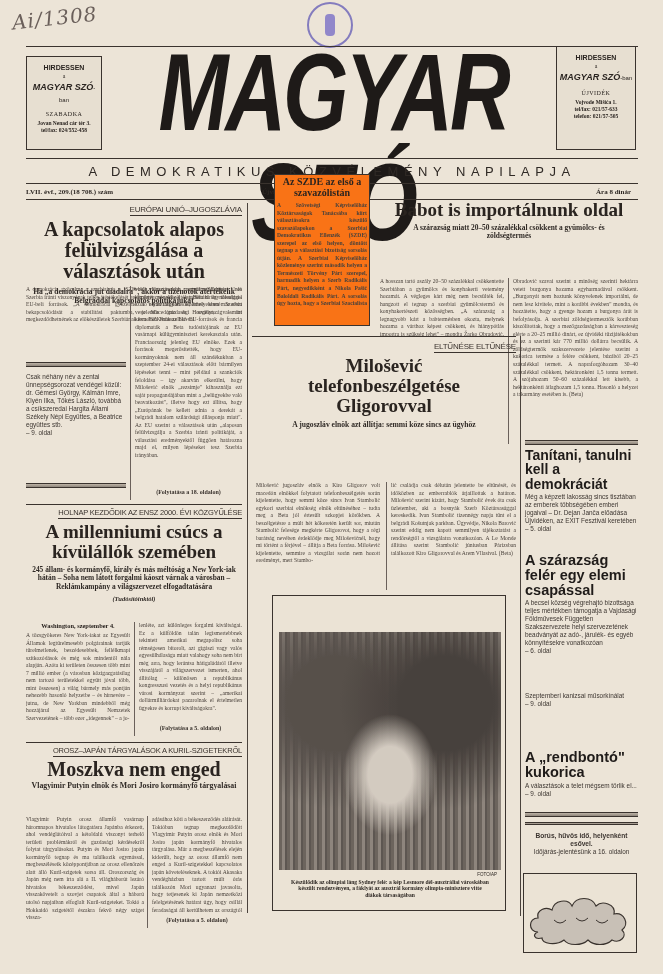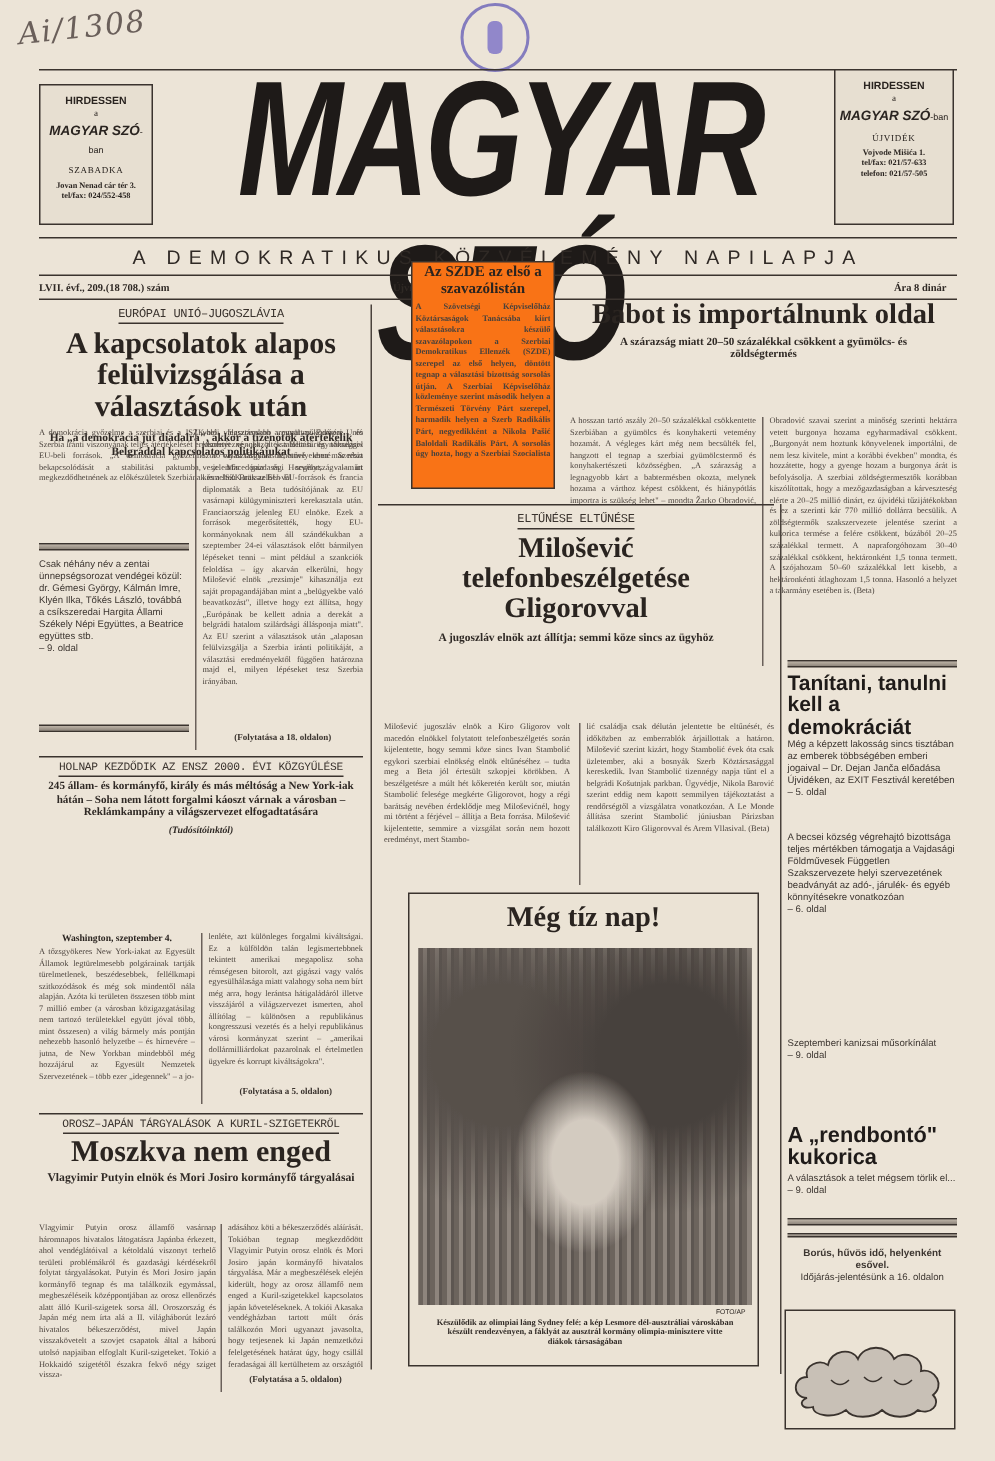--- a/index.html
+++ b/index.html
@@ -37,22 +37,22 @@
     font-family: "Liberation Sans", sans-serif; font-weight: bold; font-style: italic;
     font-size: 84px; letter-spacing: -3px; color: #1e1a18; text-align: center;
     transform: scaleY(1.3); transform-origin: top center; line-height: 84px;
   }
   .tagline {
     left: 26px; top: 164px; width: 612px; text-align: center;
     font-family: "Liberation Sans", sans-serif; font-size: 13px; letter-spacing: 5.5px; color: #2f2925;
   }
   .dateline { font-size: 7px; font-weight: bold; color: #2f2925; }
   .kicker {
-    font-family: Liberation Mono, monospace; font-size: 8px; color: #3a332e;
-    text-align: center; letter-spacing: -.2px;
+    font-family: Liberation Sans, sans-serif; font-size: 8px; color: #3a332e;
+    text-align: right; letter-spacing: -.2px;
   }
   .kicker span { border-bottom: 1px solid #3a332e; padding-bottom: 1px; }
   .hl { font-family: "Liberation Serif", serif; font-weight: bold; text-align: center; color: #2a2420; line-height: 1.05; }
   .sub { font-family: "Liberation Serif", serif; font-weight: bold; text-align: center; color: #2f2925; line-height: 1.15; }
   .body { font-size: 5.6px; line-height: 1.35; color: #4a423c; text-align: justify; }
   .cols2 { display: flex; gap: 8px; }
   .cols2 > div { flex: 1; }
   .cont { text-align: center; font-weight: bold; font-size: 6px; margin-top: 3px; color: #3a332e; }
   .sans-hl { font-family: "Liberation Sans", sans-serif; font-weight: bold; color: #1f1b19; line-height: 1.02; }
   .sans-body { font-family: "Liberation Sans", sans-serif; font-size: 6.4px; line-height: 1.25; color: #3d3631; }
@@ -128,20 +128,21 @@
 <div class="abs greybar" style="left:26px;top:362px;width:100px;"></div>
 <div class="abs" style="left:26px;top:370px;width:100px;">
   <div class="sans-body" style="margin-top:3px;">Csak néhány név a zentai ünnepségsorozat vendégei közül: dr. Gémesi György, Kálmán Imre, Klyén Ilka, Tőkés László, továbbá a csíkszeredai Hargita Állami Székely Népi Együttes, a Beatrice együttes stb.</div>
   <div class="sans-body">– 9. oldal</div>
 </div>
 <div class="abs greybar" style="left:26px;top:483px;width:100px;"></div>
 <div class="abs rule" style="left:26px;top:504px;width:216px;"></div>
 
 <div class="abs" style="left:26px;top:508px;width:216px;">
   <div class="kicker" style="font-size:7.5px;"><span>HOLNAP KEZDŐDIK AZ ENSZ 2000. ÉVI KÖZGYŰLÉSE</span></div>
+  <div class="hl" style="font-size:19px;margin-top:5px;">A millenniumi csúcs a kívülállók szemében</div>
   <div class="sub" style="font-size:7.4px;margin-top:4px;">245 állam- és kormányfő, király és más méltóság a New York-iak hátán – Soha nem látott forgalmi káoszt várnak a városban – Reklámkampány a világszervezet elfogadtatására</div>
   <div class="sub" style="font-size:6.5px;font-style:italic;margin-top:4px;">(Tudósítóinktól)</div>
 </div>
 <div class="abs" style="left:26px;top:622px;width:104px;height:114px;">
   <div style="font-size:6.4px;font-weight:bold;text-align:center;margin-bottom:3px;">Washington, szeptember 4.</div>
   <div class="body" style="height:104px;overflow:hidden;">A tőzsgyökeres New York-iakat az Egyesült Államok legtürelmesebb polgárainak tartják türelmetlenek, beszédesebbek, fellélkmapi szitkozódások és még sok mindentől nála alapján. Azóta ki területen összesen több mint 7 millió ember (a városban közigazgatásilag nem tartozó területekkel együtt jóval több, mint összesen) a világ bármely más pontján nehezebb hasonló helyzetbe – és hírnevére – jutna, de New Yorkban mindebből még hozzájárul az Egyesült Nemzetek Szervezetének – több ezer „idegennek" – a jo-</div>
 </div>
 <div class="abs" style="left:134px;top:622px;width:108px;height:114px;padding-left:4px;border-left:1px solid #6a605a;">
   <div class="body" style="height:100px;overflow:hidden;">lenléte, azt különleges forgalmi kiváltságai. Ez a külföldön talán legismertebbnek tekintett amerikai megapolisz soha rémségesen bitorolt, azt gigászi vagy valós egyesülhálasága miatt valahogy soha nem bírt még arra, hogy lerántsa hátigaládáról illetve visszájáról a világszervezet ismerten, ahol állítólag – különösen a republikánus kongresszusi vezetés és a helyi republikánus városi kormányzat szerint – „amerikai dollármilliárdokat pazarolnak el értelmetlen ügyekre és korrupt kiváltságokra".</div>
   <div class="cont">(Folytatása a 5. oldalon)</div>
@@ -185,33 +186,33 @@
   <div class="sub" style="font-size:7.6px;margin-top:5px;padding:0 20px;">A jugoszláv elnök azt állítja: semmi köze sincs az ügyhöz</div>
 </div>
 <div class="abs" style="left:256px;top:482px;width:124px;height:108px;">
   <div class="body" style="height:108px;overflow:hidden;">Milošević jugoszláv elnök a Kiro Gligorov volt macedón elnökkel folytatott telefonbeszélgetés során kijelentette, hogy semmi köze sincs Ivan Stambolić egykori szerbiai elnökség elnök eltűnéséhez – tudta meg a Beta jól értesült szkopjei körökben. A beszélgetésre a múlt hét kőkeretén került sor, miután Stambolić felesége megkérte Gligorovot, hogy a régi barátság nevében érdeklődje meg Miloševićnél, hogy mi történt a férjével – állítja a Beta forrása. Milošević kijelentette, semmire a vizsgálat során nem hozott eredményt, mert Stambo-</div>
 </div>
 <div class="abs" style="left:386px;top:482px;width:130px;height:108px;padding-left:4px;border-left:1px solid #6a605a;">
   <div class="body" style="height:108px;overflow:hidden;">lić családja csak délután jelentette be eltűnését, és időközben az emberrablók árjaillottak a határon. Milošević szerint kizárt, hogy Stambolić évek óta csak üzletember, aki a bosnyák Szerb Köztársasággal kereskedik. Ivan Stambolić tizennégy napja tűnt el a belgrádi Košutnjak parkban. Ügyvédje, Nikola Barović szerint eddig nem kapott semmilyen tájékoztatást a rendőrségtől a vizsgálatra vonatkozóan. A Le Monde állítása szerint Stambolić júniusban Párizsban találkozott Kiro Gligorovval és Arem Vllasival. (Beta)</div>
 </div>
 
 <div class="abs" style="left:272px;top:595px;width:234px;height:316px;border:1.5px solid #3a332e;background:#ebe3d5;">
-  <div class="hl" style="font-size:19px;margin-top:6px;">Még tíz nap!</div>
   <div class="photo" style="position:absolute;left:6px;top:36px;width:222px;height:238px;"></div>
   <div style="position:absolute;right:8px;top:276px;font-size:4.5px;font-family:'Liberation Sans',sans-serif;">FOTO/AP</div>
   <div class="sub" style="position:absolute;left:18px;top:283px;width:198px;font-size:5.6px;">Készülődik az olimpiai láng Sydney felé: a kép Lesmore dél-ausztráliai városkában készült rendezvényen, a fáklyát az ausztrál kormány olimpia-minisztere vitte diákok társaságában</div>
 </div>
 
 <div class="abs greybar" style="left:525px;top:440px;width:113px;"></div>
 <div class="abs" style="left:525px;top:448px;width:113px;">
   <div class="sans-hl" style="font-size:14px;">Tanítani, tanulni kell a demokráciát</div>
   <div class="sans-body" style="margin-top:2px;">Még a képzett lakosság sincs tisztában az emberek többségében emberi jogaival – Dr. Dejan Janča előadása Újvidéken, az EXIT Fesztivál keretében</div>
   <div class="sans-body">– 5. oldal</div>
 </div>
 <div class="abs" style="left:525px;top:553px;width:113px;">
+  <div class="sans-hl" style="font-size:14.5px;">A szárazság felér egy elemi csapással</div>
   <div class="sans-body" style="margin-top:2px;">A becsei község végrehajtó bizottsága teljes mértékben támogatja a Vajdasági Földművesek Független Szakszervezete helyi szervezetének beadványát az adó-, járulék- és egyéb könnyítésekre vonatkozóan</div>
   <div class="sans-body">– 6. oldal</div>
 </div>
 <div class="abs" style="left:525px;top:690px;width:113px;">
   <div class="sans-body" style="margin-top:2px;">Szeptemberi kanizsai műsorkínálat</div>
   <div class="sans-body">– 9. oldal</div>
 </div>
 <div class="abs" style="left:525px;top:750px;width:113px;">
   <div class="sans-hl" style="font-size:14.5px;">A „rendbontó" kukorica</div>
   <div class="sans-body" style="margin-top:2px;">A választások a telet mégsem törlik el...</div>

